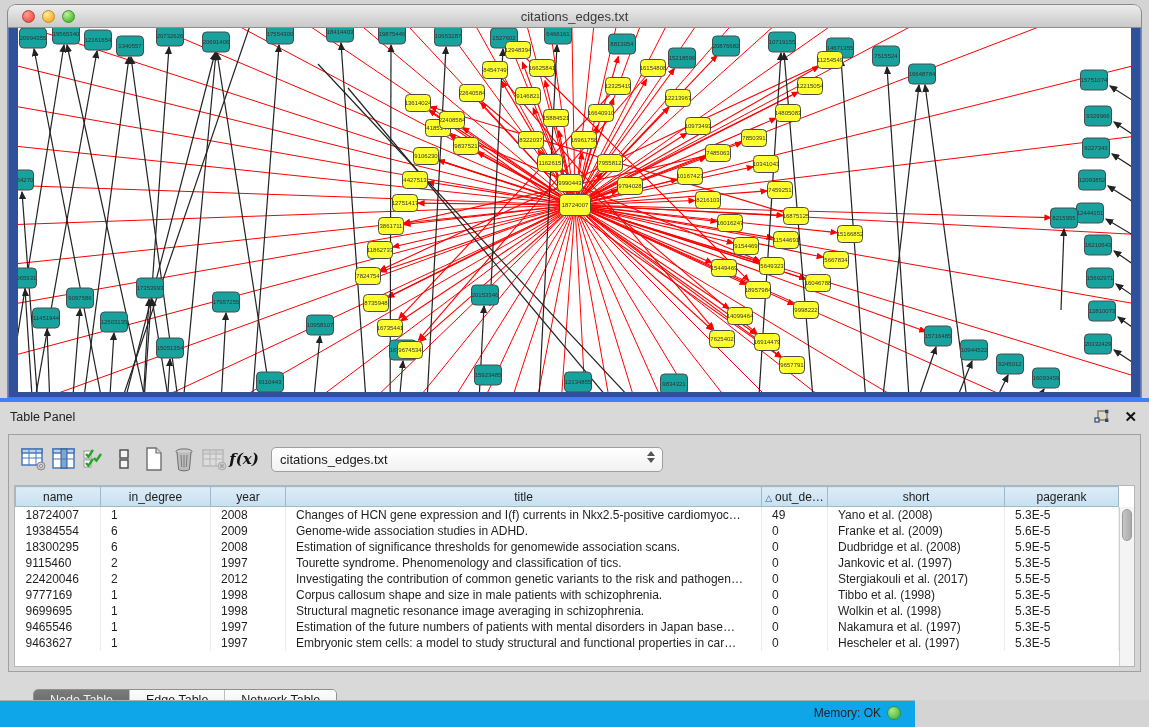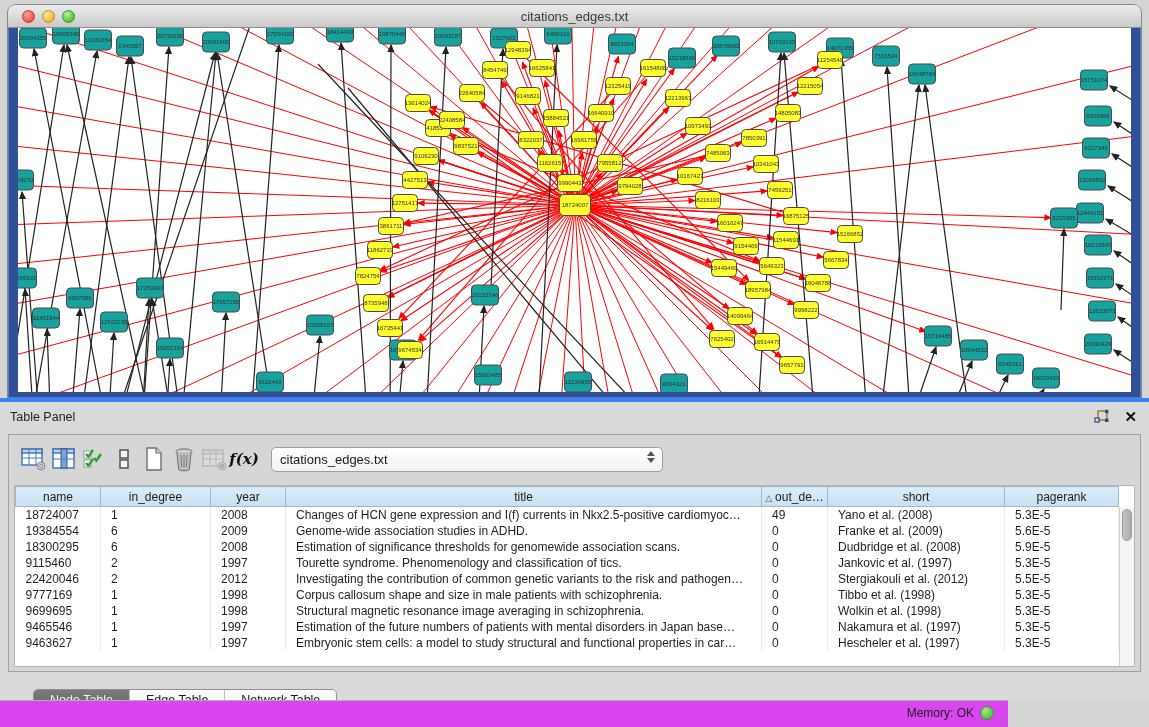--- a/index.html
+++ b/index.html
@@ -61,22 +61,22 @@
 
   .tabs-row { position:absolute; left:0; top:287px; width:100%; display:flex; justify-content:flex-start;padding-left:33px; }
   .seg { display:flex; border:1px solid #8f8f8f; border-radius:5px; overflow:hidden;
     box-shadow:0 1px 0 rgba(255,255,255,.7); }
   .seg .tab { padding:3px 16px; font-size:12.5px; background:linear-gradient(#fdfdfd,#eeeeee);
     color:#1c1c1c; border-right:1px solid #bdbdbd; cursor:default; }
   .seg .tab:last-child { border-right:none; }
   .seg .tab.active { background:linear-gradient(#7b7b7b,#646464); color:#f2f2f2; }
 
   
-  .statusbar { position:absolute; left:0; top:700px; width:1008px; height:27px;
-    background:#d946ef; border-top:1px solid #b0b0b0;padding-left:44px; }
+  .statusbar { position:absolute; left:0; top:700px; width:915px; height:27px;
+    background:#0ea5e9; border-top:1px solid #b0b0b0;padding-left:44px; }
   .mem { position:absolute; right:14px; top:5px; display:flex; align-items:center; gap:6px;
     font-size:12px; color:#222; }
   .mem-dot { width:14px; height:14px; border-radius:50%;
     background:radial-gradient(circle at 35% 30%, #a9e88f, #4fbf3f 75%); border:1px solid #3c8f3c; }
 </style>
 </head>
 <body>
 
 <div class="net-window">
   <div class="titlebar">
@@ -839,21 +839,21 @@
               <td class="c-out">0</td>
               <td class="c-short">Jankovic et al. (1997)</td>
               <td class="c-pr">5.3E-5</td>
             </tr>
             <tr>
               <td class="c-name">22420046</td>
               <td class="c-indeg">2</td>
               <td class="c-year">2012</td>
               <td class="c-title">Investigating the contribution of common genetic variants to the risk and pathogen…</td>
               <td class="c-out">0</td>
-              <td class="c-short">Stergiakouli et al. (2012)</td>
+              <td class="c-short">Stergiakouli et al. (2017)</td>
               <td class="c-pr">5.5E-5</td>
             </tr>
             <tr>
               <td class="c-name">9777169</td>
               <td class="c-indeg">1</td>
               <td class="c-year">1998</td>
               <td class="c-title">Corpus callosum shape and size in male patients with schizophrenia.</td>
               <td class="c-out">0</td>
               <td class="c-short">Tibbo et al. (1998)</td>
               <td class="c-pr">5.3E-5</td>

